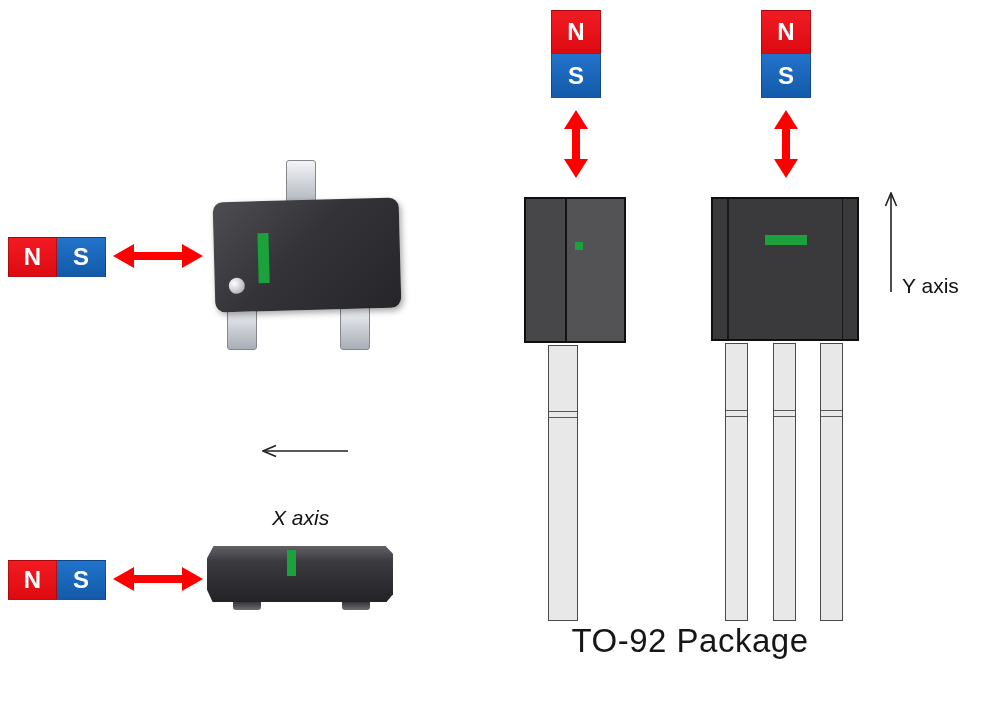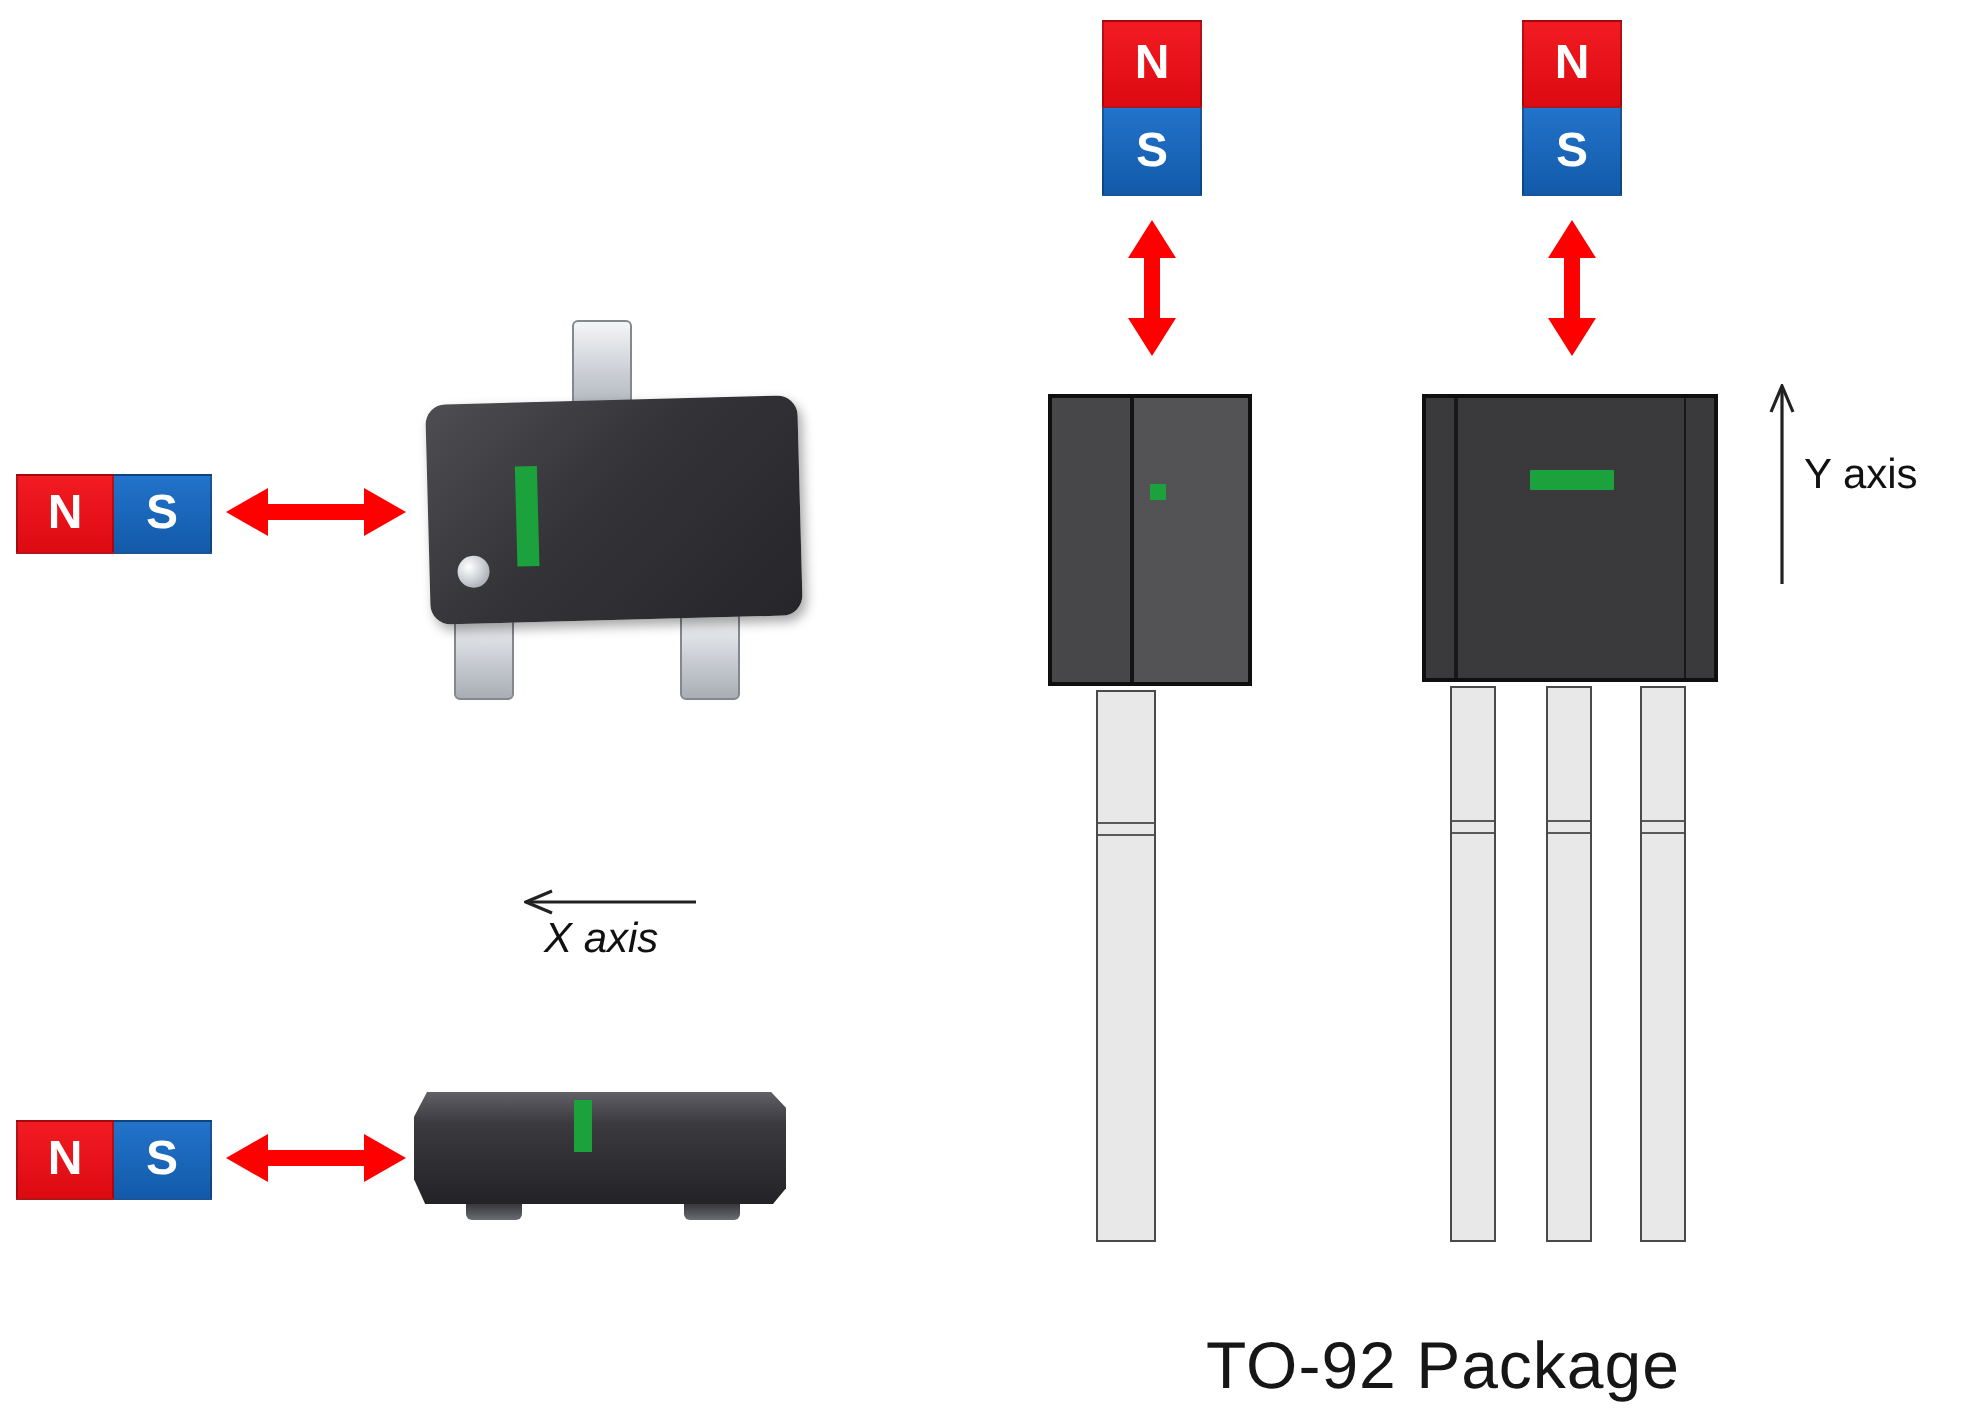--- a/index.html
+++ b/index.html
@@ -69,21 +69,21 @@
   }
   .lead-seam{
     position:absolute;left:0;right:0;height:7px;
     border-top:1.5px solid #5a5a5a;border-bottom:1.5px solid #5a5a5a;box-sizing:border-box;
   }
 
   
   .caption{
     font-size:33px;color:#161616;text-align:center;letter-spacing:.5px;
   }
-  .axis-label{font-size:21px;color:#111;}
+  .axis-label{font-size:21px;color:#111;margin-top:48px;}
 </style>
 </head>
 <body>
 
 <div class="canvas">
 
   <div class="abs magnet-h" style="left:8px;top:237px;">
     <div class="magnet-cell cell-n">N</div>
     <div class="magnet-cell cell-s">S</div>
   </div>
@@ -170,15 +170,15 @@
   <div class="abs lead" style="left:820px;top:343px;width:23px;height:278px;">
     <div class="lead-seam" style="top:66px;"></div>
   </div>
 
   <svg class="abs" style="left:884px;top:192px;" width="14" height="100" viewBox="0 0 14 100">
     <line x1="7" y1="3" x2="7" y2="100" stroke="#222" stroke-width="1.6"></line>
     <polyline points="1.5,14 7,1 12.5,14" fill="none" stroke="#222" stroke-width="1.6"></polyline>
   </svg>
   <div class="abs axis-label" style="left:902px;top:226px;">Y axis</div>
 
-  <div class="abs caption" style="left:540px;top:664px;width:300px;text-align:right;">TO-92 Package</div>
+  <div class="abs caption" style="left:540px;top:622px;width:300px;">TO-92 Package</div>
 
 </div>
 
 </body></html>

